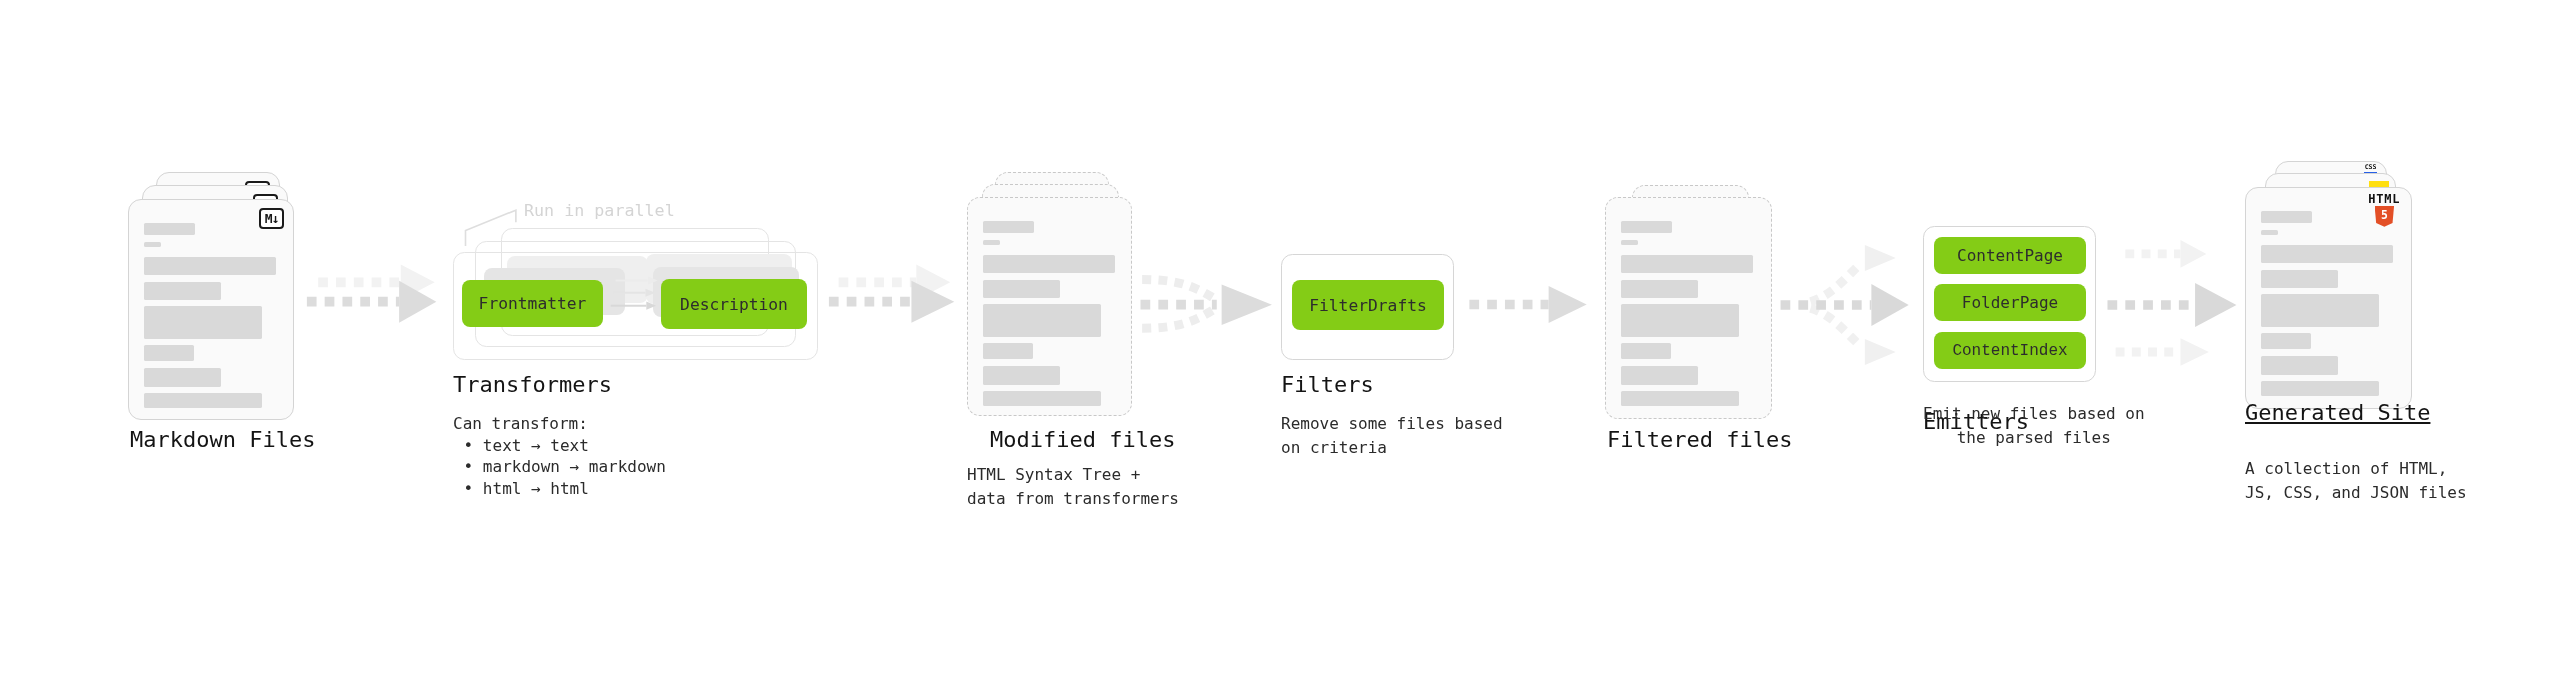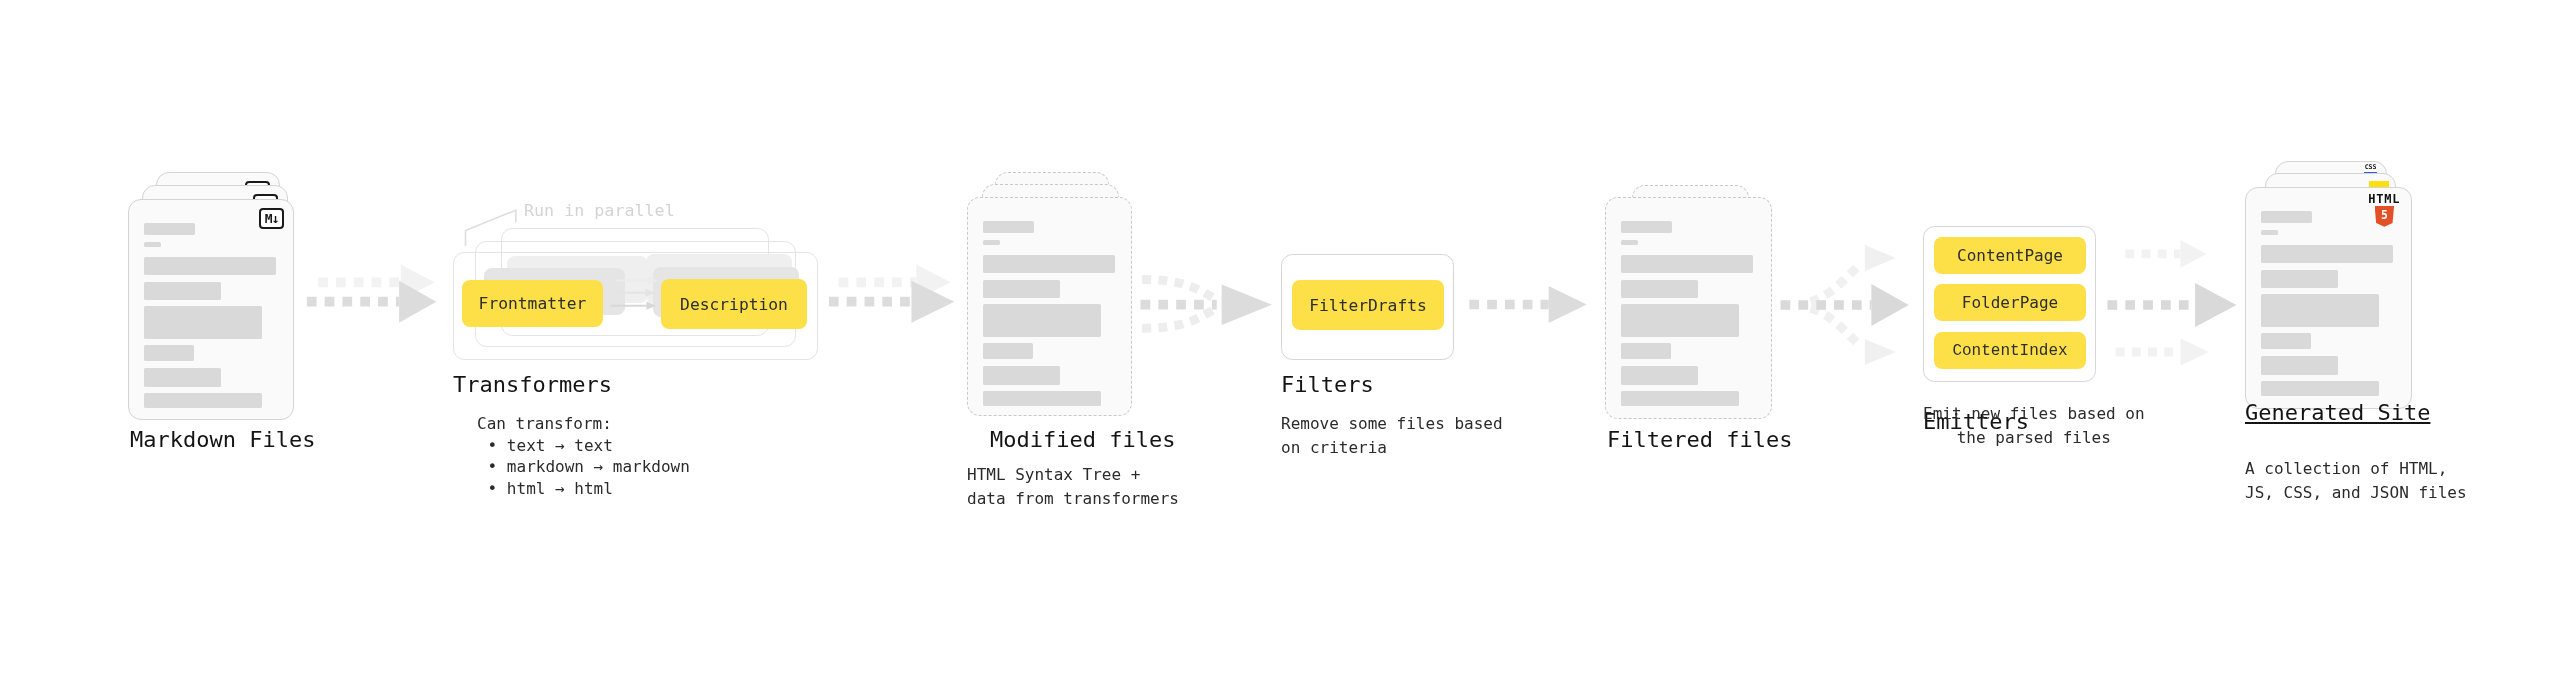--- a/index.html
+++ b/index.html
@@ -37,21 +37,21 @@
   .html5-word{font-size:12px;font-weight:bold;letter-spacing:0.8px;color:#111;line-height:1;}
   .html5-shield{width:19.5px;height:21px;margin:0.8px auto 0 auto;background:#e34f26;
                 clip-path:polygon(0 0,100% 0,92% 82%,50% 100%,8% 82%);
                 display:flex;align-items:center;justify-content:center;
                 color:#fff;font-size:11.4px;font-weight:bold;line-height:1;}
 
   
   .frame{position:absolute;border:1.6px solid #e4e4e4;border-radius:11.4px;
          box-sizing:border-box;background:transparent;}
   .frame.solid{border-color:#d6d6d6;background:#ffffff;}
-  .chip{position:absolute;background:#fde047;border-radius:8.1px;color:#2d2d2d;
+  .chip{position:absolute;background:#84cc16;border-radius:8.1px;color:#2d2d2d;
         font-size:16.3px;display:flex;align-items:center;justify-content:center;
         box-sizing:border-box;white-space:nowrap;}
   .chip.ghost1{background:#e5e5e5;}
   .chip.ghost2{background:#efefef;}
   .z1{z-index:1;} .z2{z-index:2;} .z3{z-index:3;} .z4{z-index:4;}
 
   
   .stage-title{position:absolute;font-size:22px;font-weight:500;color:#141414;
                white-space:nowrap;z-index:5;}
   .stage-sub{position:absolute;font-size:16px;line-height:24.4px;color:#2b2b2b;
@@ -119,21 +119,21 @@
       <polygon points="55,23 55,33 67,28" fill="#e4e4e4"></polygon>
       <line x1="12" y1="44" x2="56" y2="44" stroke="#d8d8d8" stroke-width="2.5"></line>
       <polygon points="56,39 56,49 68,44" fill="#d8d8d8"></polygon>
     </svg>
 
     <div class="chip ghost2 z2" style="left:646px;top:254px;width:146px;height:50px;"></div>
     <div class="chip ghost1 z2" style="left:653px;top:267px;width:146px;height:50px;"></div>
     <div class="chip z4" style="left:661px;top:279px;width:146px;height:50px;">Description</div>
 
     <div class="stage-title" style="left:453px;top:372px;">Transformers</div>
-    <div class="bullets" style="left:453px;top:413px;margin-left:24px;">
+    <div class="bullets" style="left:453px;top:413px;">
       <div>Can transform:</div>
       <div class="indent">• text → text</div>
       <div class="indent">• markdown → markdown</div>
       <div class="indent">• html → html</div>
     </div>
   </div>
 
   <svg class="arrow" style="left:819px;top:258px;" width="142" height="89" viewBox="0 0 175 110">
     <line x1="24" y1="30" x2="120" y2="30" stroke="#f2f2f2" stroke-width="12" stroke-dasharray="12 10"></line>
     <polygon points="120,8 120,52 162,30" fill="#f2f2f2"></polygon>

